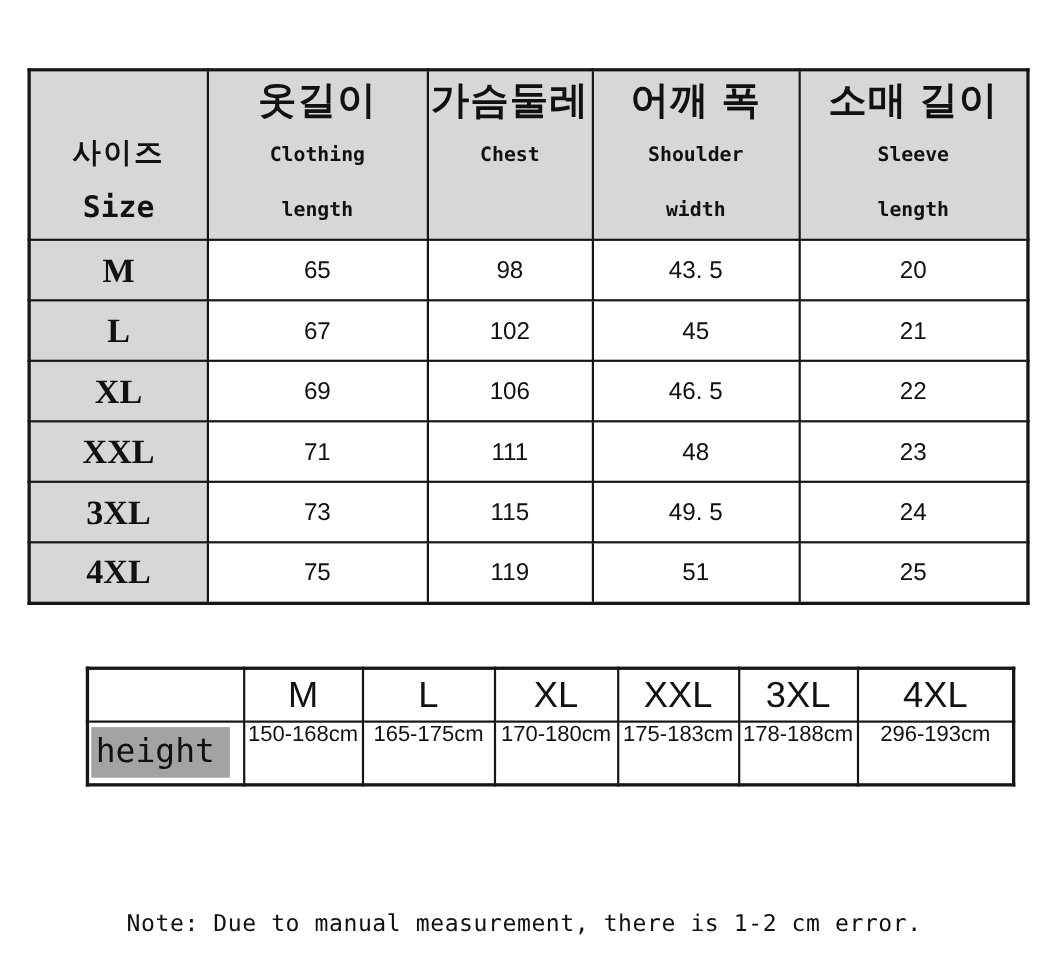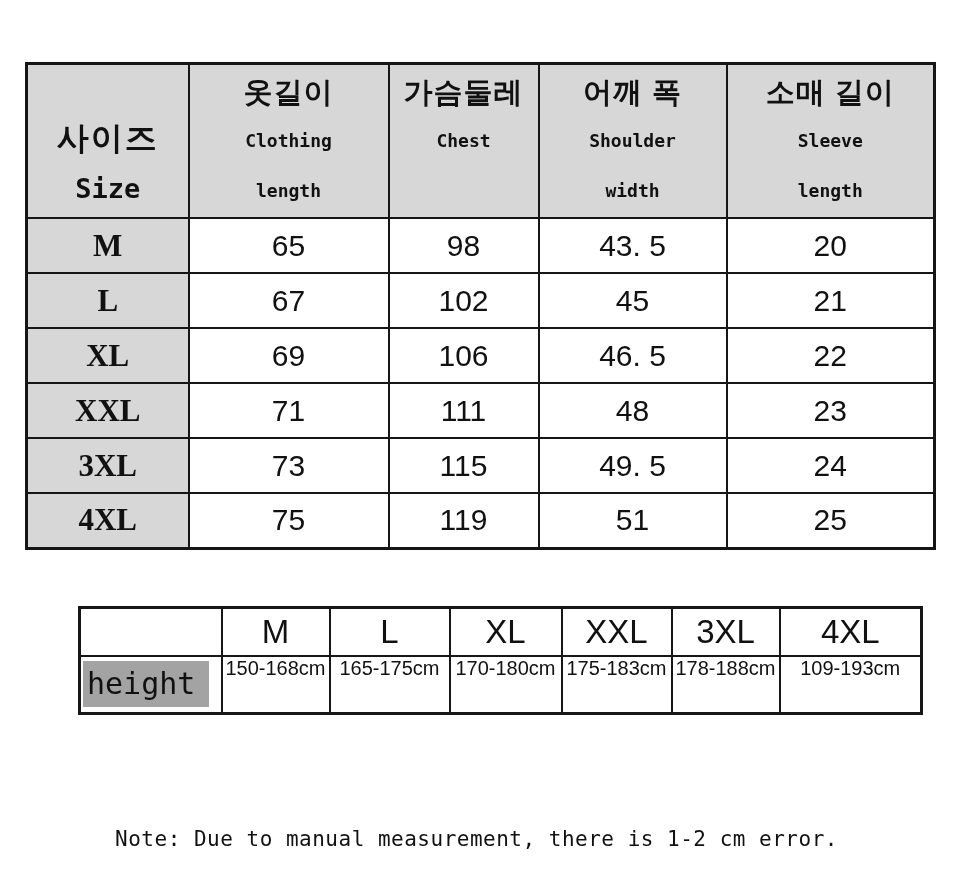--- a/index.html
+++ b/index.html
@@ -5,30 +5,30 @@
   html,body{margin:0;padding:0;background:#ffffff;}
   .page{position:relative;width:953px;height:876px;background:#ffffff;overflow:hidden;
         font-family:"Liberation Sans",sans-serif;color:#111;}
 
   
   table{border-collapse:collapse;table-layout:fixed;}
   .t1{position:absolute;left:25px;top:62px;border:3px solid #161616;}
   .t1 th,.t1 td{border:2px solid #161616;padding:0;text-align:center;vertical-align:middle;overflow:hidden;}
   .t1 thead th{background:#d7d7d7;height:152px;}
   .t1 tbody tr{height:55px;}
-  .hline-ko{height:52px;line-height:54px;font-size:29px;font-weight:700;
+  .hline-ko{height:52px;line-height:54px;font-size:35px;font-weight:700;
             font-family:"Liberation Sans",sans-serif;letter-spacing:1px;text-align:center;}
   .hline-en{height:50px;line-height:48px;font-size:18px;font-weight:700;
             font-family:"DejaVu Sans Mono",monospace;}
   .szh .l1{height:44px;}
-  .szh .ko2{height:56px;line-height:56px;font-size:32px;font-weight:700;letter-spacing:2px;}
+  .szh .ko2{height:56px;line-height:56px;font-size:26px;font-weight:700;letter-spacing:2px;}
   .szh .en2{height:50px;line-height:46px;font-size:27px;font-weight:700;
             font-family:"DejaVu Sans Mono",monospace;}
   .szc{background:#d7d7d7;font-family:"Liberation Serif",serif;font-weight:700;font-size:31px;}
-  .num{font-family:"Liberation Sans",sans-serif;font-size:30px;}
+  .num{font-family:"Liberation Sans",sans-serif;font-size:22px;}
 
   
   .t2{position:absolute;left:78px;top:606px;border:3px solid #161616;}
   .t2 th,.t2 td{border:2px solid #161616;padding:0;text-align:center;overflow:hidden;}
   .t2 .h2r th{height:46px;font-size:33px;font-weight:400;vertical-align:middle;
               font-family:"Liberation Sans",sans-serif;}
   .t2 .r-h{height:57px;}
   .t2 .r-w{height:50px;}
   .t2 .lab{text-align:left;vertical-align:middle;}
   .hl{display:inline-block;background:#a3a3a3;font-family:"DejaVu Sans Mono",monospace;
@@ -150,20 +150,20 @@
       </tr>
       <tr class="r-h">
         <td class="lab">
           <span class="hl">height</span>
         </td>
         <td class="rng">150-168cm</td>
         <td class="rng">165-175cm</td>
         <td class="rng">170-180cm</td>
         <td class="rng">175-183cm</td>
         <td class="rng">178-188cm</td>
-        <td class="rng">109-193cm</td>
+        <td class="rng">296-193cm</td>
       </tr>
     </tbody>
   </table>
 
   <div class="note">Note: Due to manual measurement, there is 1-2 cm error.</div>
 
 </div>
 
 </body></html>

